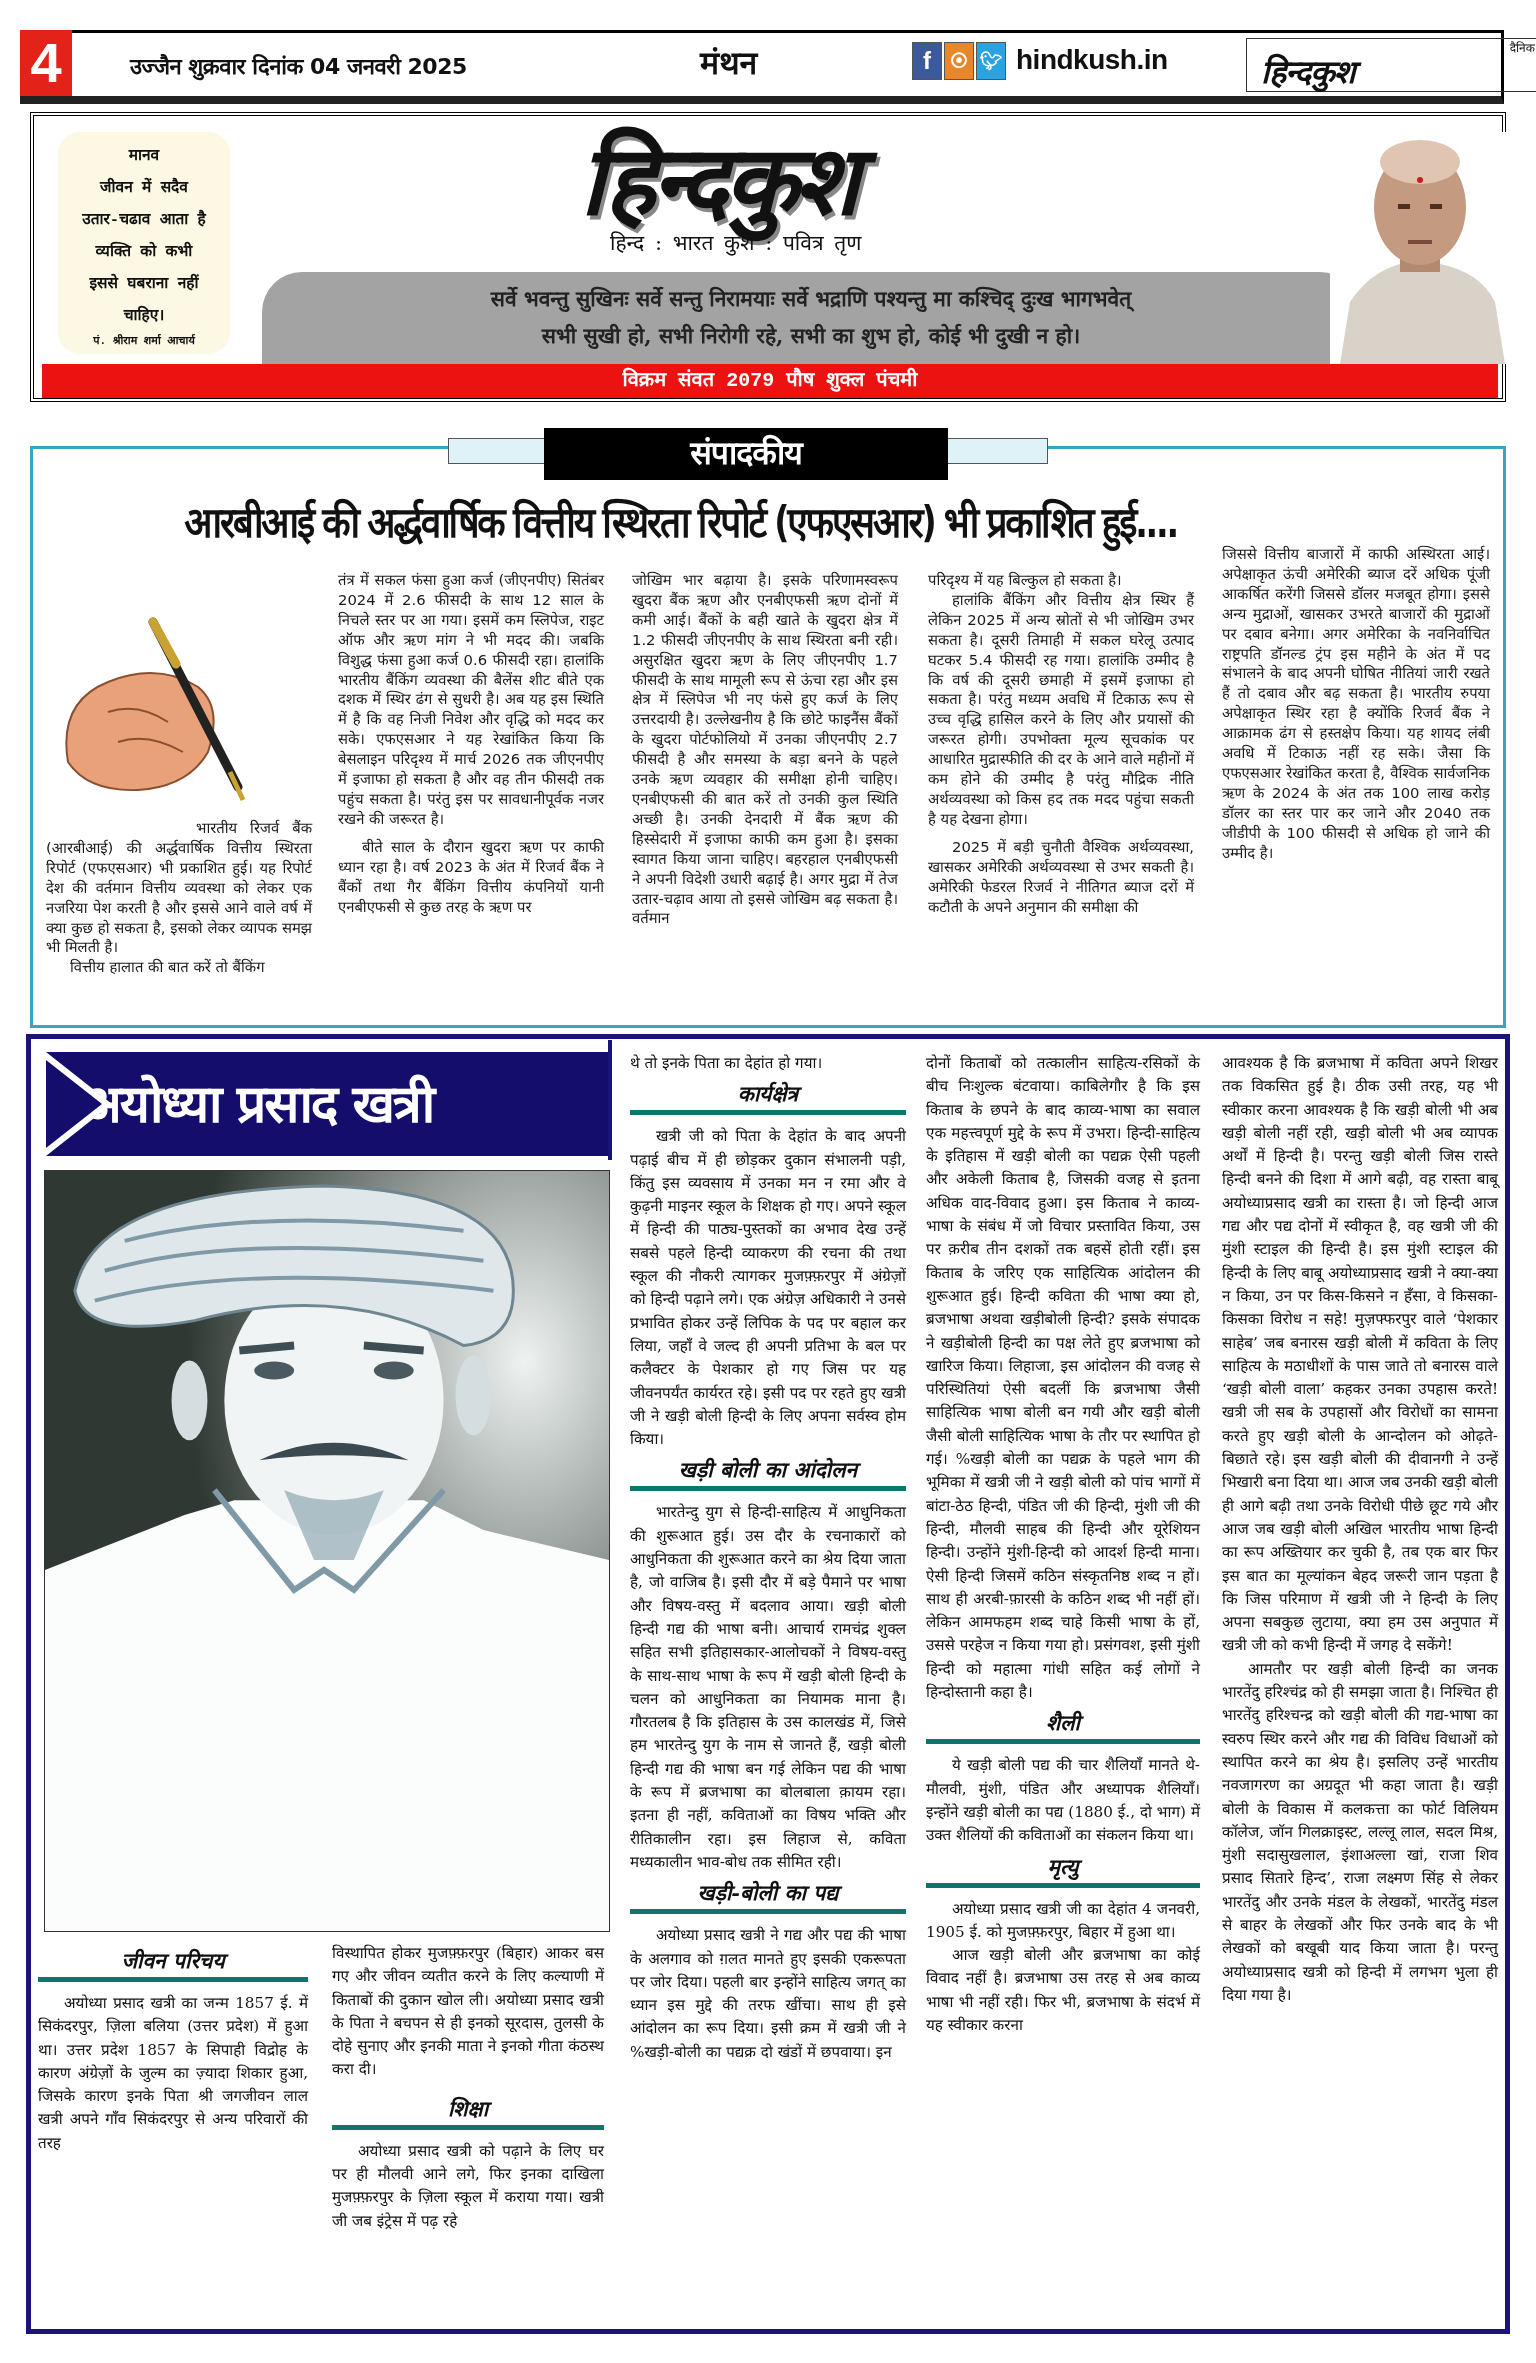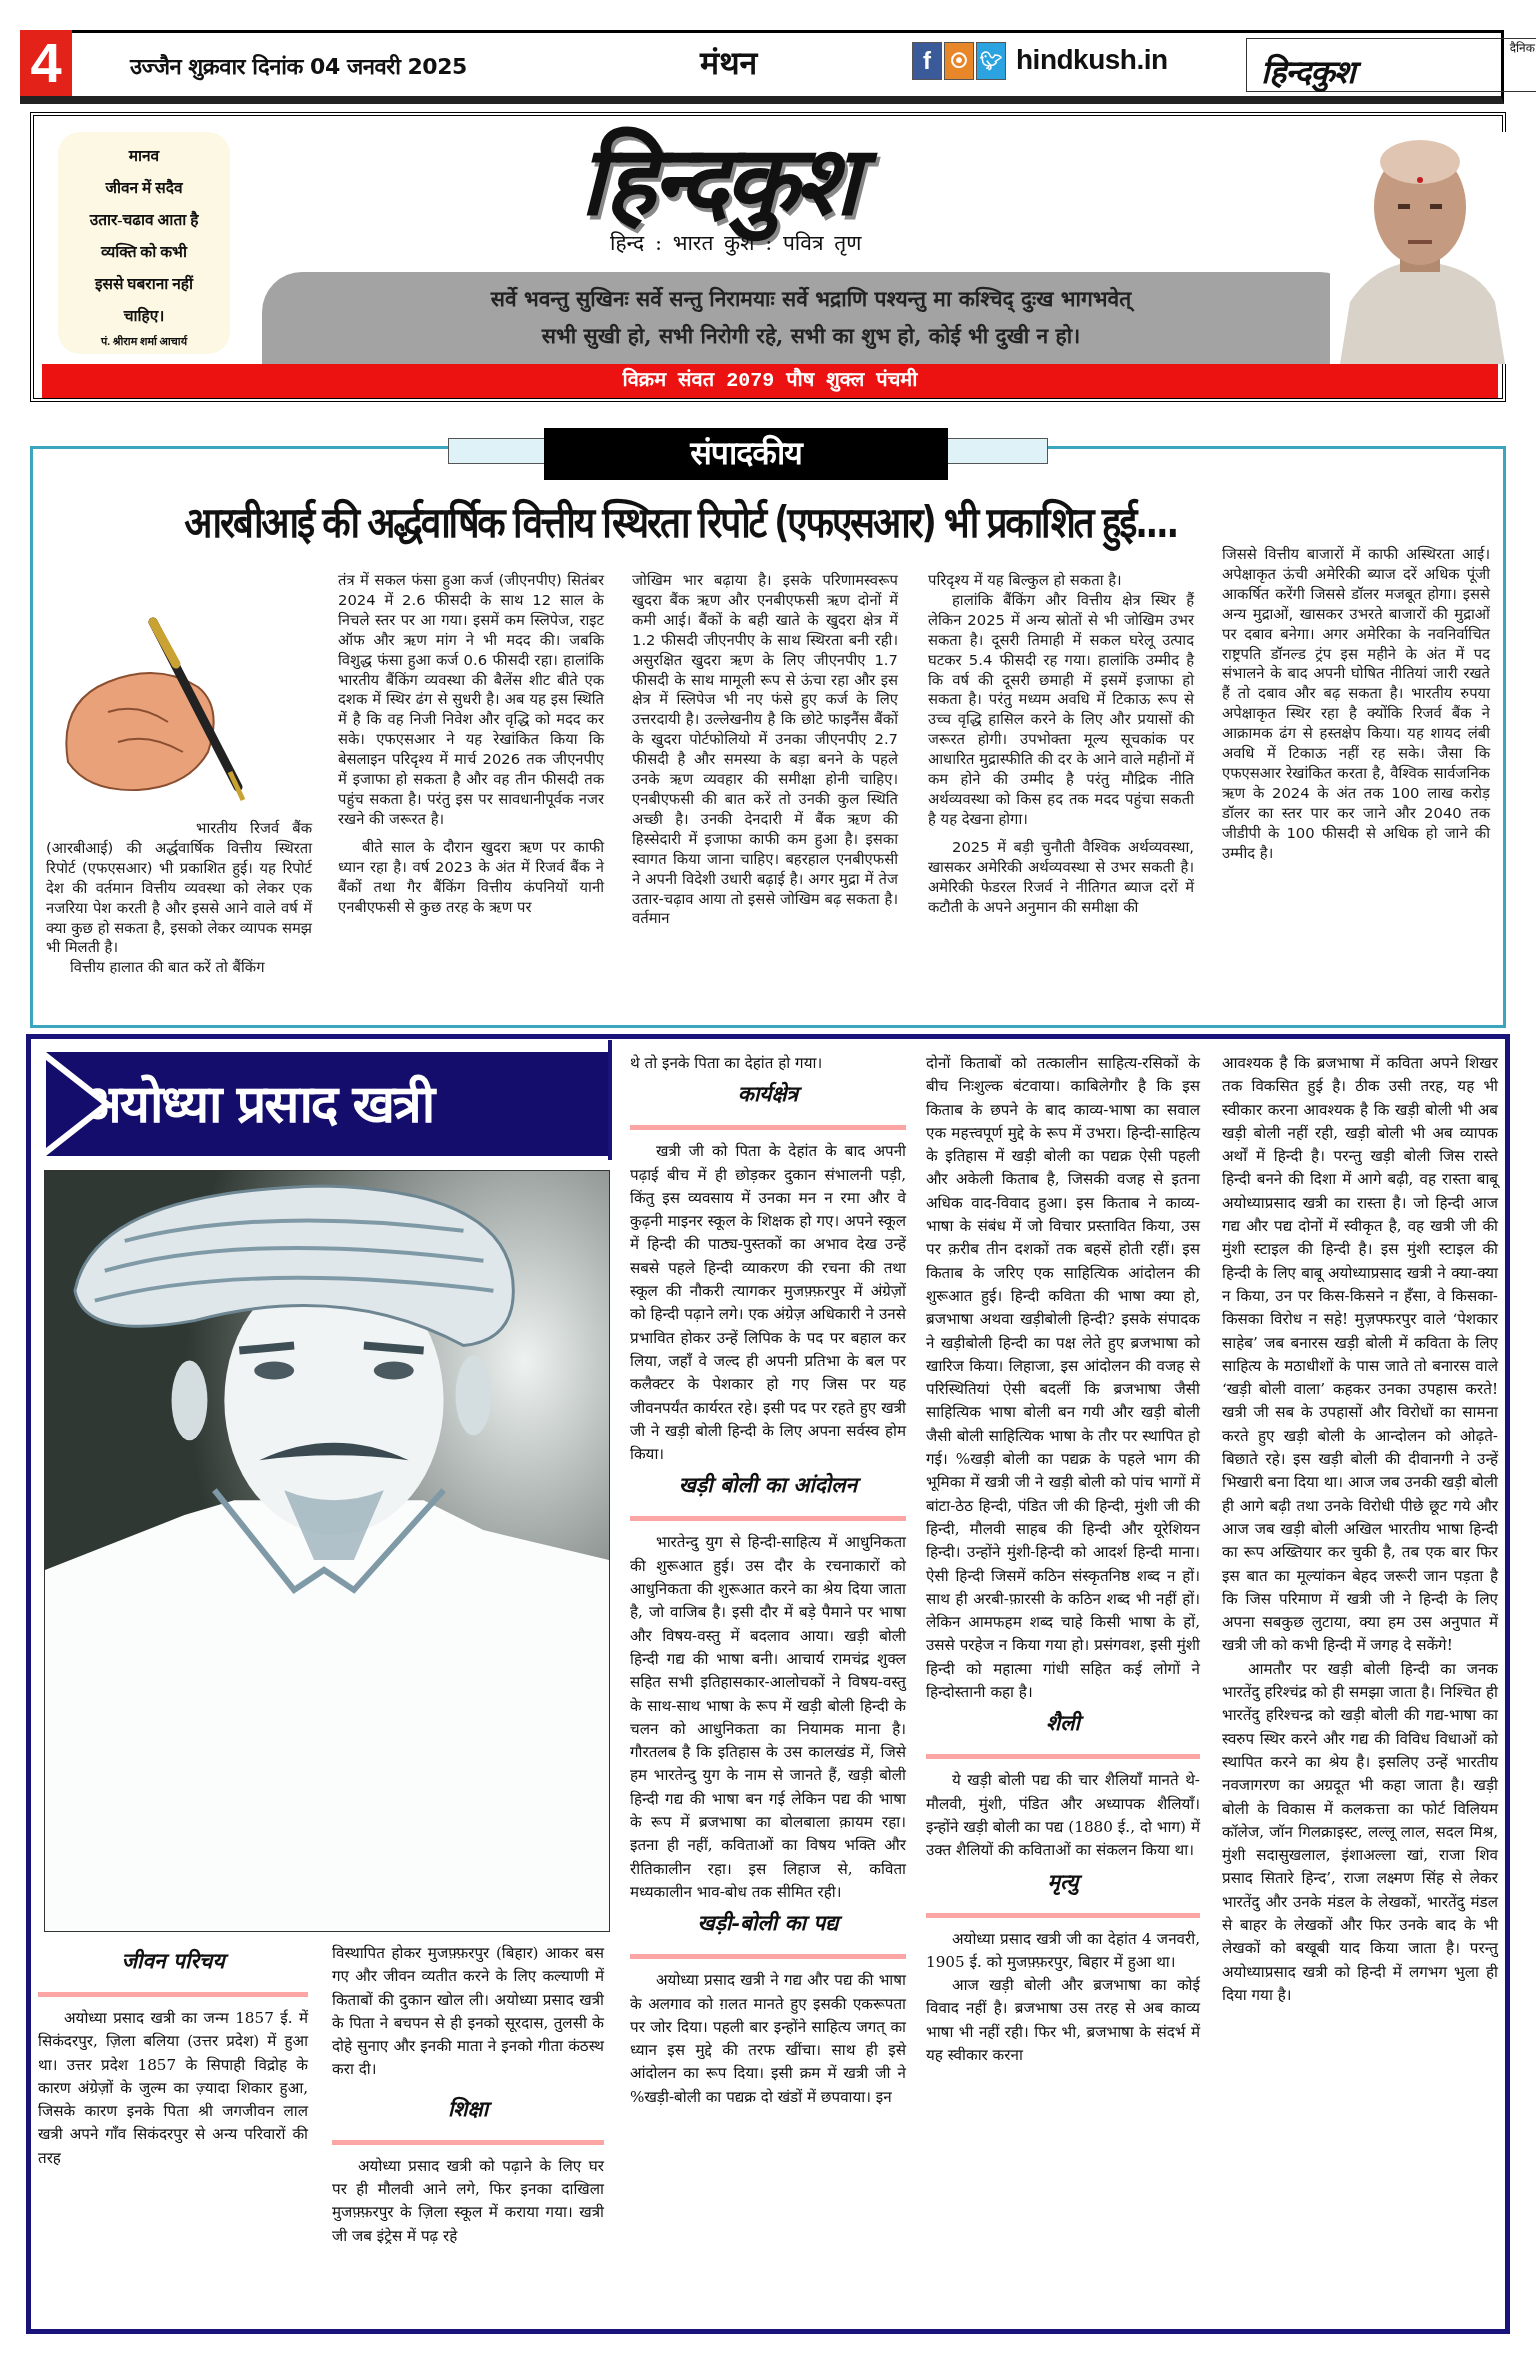--- a/index.html
+++ b/index.html
@@ -15,21 +15,21 @@
   .social span { width: 30px; height: 38px; display: flex; align-items: center; justify-content: center; color: #fff; font-weight: bold; font-family: "Liberation Sans", sans-serif; font-size: 24px; border: 1px solid #555; }
   .fb { background: #3b5a99; } .rss { background: #e8862a; font-size: 18px !important; } .tw { background: #2aa3e0; font-size: 18px !important; }
   .site { position: absolute; left: 1016px; top: 44px; font-family: "Liberation Sans", sans-serif; font-weight: bold; font-size: 28px; letter-spacing: -0.5px; }
   .mini-logo { position: absolute; left: 1246px; top: 38px; width: 296px; height: 54px; border: 1px solid #333; }
   .mini-logo .daink { position: absolute; right: 6px; top: 0; font-size: 12px; }
   .mini-logo .name { position: absolute; left: 14px; top: 10px; font-family: "DejaVu Serif", serif; font-style: italic; font-weight: bold; font-size: 32px; letter-spacing: -1px; }
 
   
   .mast { position: absolute; left: 30px; top: 112px; width: 1476px; height: 290px; border: 4px double #000; }
   .quote-card { position: absolute; left: 58px; top: 132px; width: 172px; height: 222px; background: #fdf8e4; border-radius: 22px; text-align: center; padding-top: 8px; }
-  .quote-card p { font-size: 15.5px; line-height: 32px; font-family: Liberation Serif, serif; font-weight: bold; }
+  .quote-card p { font-size: 15.5px; line-height: 32px; font-family: Liberation Mono, monospace; font-weight: bold; }
   .quote-card .author { font-size: 11px; line-height: 18px; font-weight: bold; }
   .logo-big { position: absolute; left: 580px; top: 126px; font-family: "DejaVu Serif", serif; font-style: italic; font-weight: bold; font-size: 96px; letter-spacing: -4px; text-shadow: 3px 4px 0 #888; line-height: 110px; }
   .tagline { position: absolute; left: 610px; top: 228px; font-size: 21px; font-family: "DejaVu Serif", serif; word-spacing: 4px; }
   .yellow-band { position: absolute; left: 262px; top: 272px; width: 1098px; height: 92px; background: #a3a3a3; border-radius: 40px 40px 0 0; text-align: center; padding-top: 8px; }
   .yellow-band p { font-size: 21px; line-height: 37px; font-weight: bold; font-family: "DejaVu Serif", serif; color: #222; }
   .red-band { position: absolute; left: 42px; top: 364px; width: 1456px; height: 34px; background: #ec1212; color: #fff; font-size: 20px; font-weight: bold; text-align: center; line-height: 34px; font-family: Liberation Mono, monospace; }
   .portrait-top { position: absolute; left: 1330px; top: 132px; width: 180px; height: 232px; }
 
   
   .edit-rule { position: absolute; left: 30px; top: 446px; width: 1476px; height: 3px; background: #3aa5bd; }
@@ -43,21 +43,21 @@
   .pen { position: absolute; left: 48px; top: 612px; width: 220px; height: 200px; }
 
   
   .feat-frame { position: absolute; left: 26px; top: 1034px; width: 1484px; height: 1300px; border: 5px solid #1a1379; border-top-width: 5px; }
   .feat-banner { position: absolute; left: 46px; top: 1052px; width: 562px; height: 104px; background: #140d6b; color: #fff; font-size: 52px; font-weight: bold; line-height: 104px; padding-left: 36px; letter-spacing: -2px; white-space: nowrap; overflow: hidden; }
   .feat-banner .arrow { position: absolute; left: 0; top: 0; width: 0; height: 0; border-top: 52px solid transparent; border-bottom: 52px solid transparent; border-left: 66px solid #fff; }
   .feat-banner .arrow-mask { position: absolute; left: 0; top: 0; width: 0; height: 0; border-top: 44px solid transparent; border-bottom: 44px solid transparent; border-left: 56px solid #140d6b; top: 8px; }
   .photo { position: absolute; left: 44px; top: 1170px; width: 566px; height: 762px; border: 1px solid #333; background: #fff; overflow: hidden; }
   .fcol { position: absolute; font-size: 15.2px; line-height: 23.3px; text-align: justify; font-family: "DejaVu Serif", serif; color: #111; }
   .fcol p.ind { text-indent: 26px; }
-  .subhead { text-align: center; font-weight: bold; font-style: italic; font-size: 21px; line-height: 30px; font-family: "DejaVu Serif", serif; border-bottom: 5px solid #fca5a5; margin: 4px 0 10px 0; padding-bottom: 16px; }
+  .subhead { text-align: center; font-weight: bold; font-style: italic; font-size: 21px; line-height: 30px; font-family: "DejaVu Serif", serif; border-bottom: 5px solid #0f766e; margin: 4px 0 10px 0; padding-bottom: 1px; }
   .col-divider { position: absolute; width: 4px; background: #1a1379; }
 </style>
 </head>
 <body>
 
 <div class="topbar"></div>
 <div class="page-no">4</div>
 <div class="dateline">उज्जैन शुक्रवार दिनांक 04 जनवरी 2025</div>
 <div class="section-name">मंथन</div>
 <div class="social">

